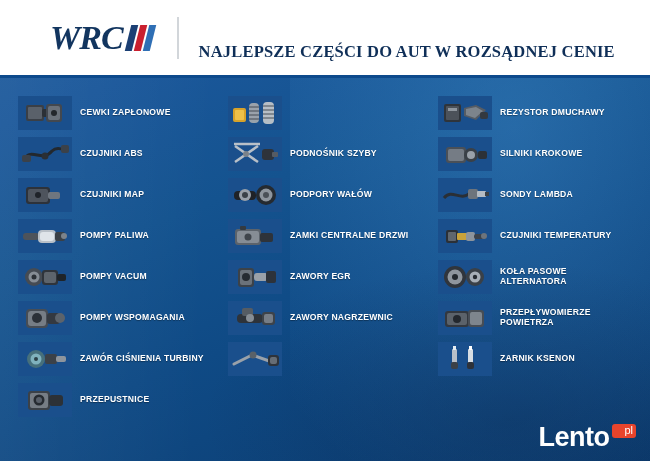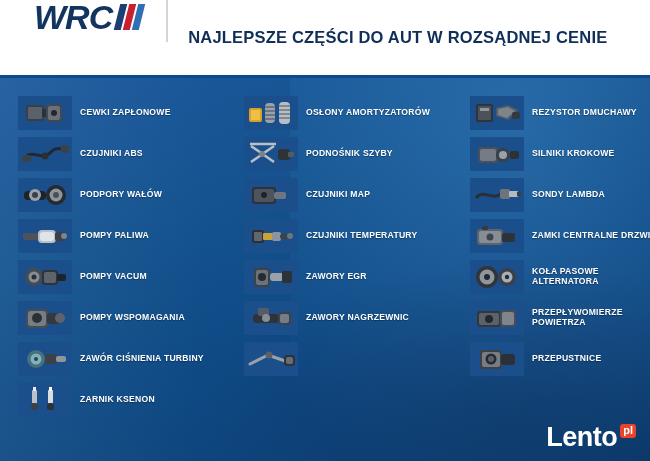--- a/index.html
+++ b/index.html
@@ -39,23 +39,24 @@
     position: absolute;
     left: 0; top: 0;
     width: 650px;
     height: 78px;
     background: #ffffff;
     border-bottom: 3px solid #0d4a8c;
     box-sizing: border-box;
   }
   .header-inner {
     display: flex;
-    align-items: flex-start;
+    align-items: center;
     height: 100%;
-    padding-left: 34px;
+    padding-left: 50px;
+    font-family: Liberation Serif, serif;
   }
   .logo {
     display: flex;
     align-items: center;
     flex: 0 0 auto;
   }
   .logo-text {
     font-weight: bold;
     font-size: 34px;
     letter-spacing: -1px;
@@ -97,21 +98,21 @@
 
   
   .grid {
     position: absolute;
     left: 18px;
     top: 92px;
     width: 614px;
     display: grid;
     grid-template-columns: 210px 210px 194px;
     grid-auto-rows: 41px;
-    column-gap: 16px;
+    column-gap: 0px;
   }
   .cell {
     display: flex;
     align-items: center;
     height: 41px;
     overflow: hidden;
   }
   .thumb {
     width: 54px;
     height: 34px;
@@ -144,23 +145,23 @@
     font-size: 27px;
     font-weight: bold;
     color: #ffffff;
     letter-spacing: -0.5px;
     line-height: 1;
   }
   .lento-badge {
     background: #e8442c;
     color: #ffffff;
     font-size: 11px;
-    font-weight: bold;
+    font-weight: normal;
     border-radius: 3px;
-    padding: 1px 3px 2px 3px;
+    padding: 1px 3px 2px 12px;
     margin-left: 3px;
     line-height: 1;
     margin-bottom: 3px;
   }
 </style>
 </head>
 <body>
 
 <div id="stage">
   <div class="sheen s2"></div>
@@ -216,21 +217,20 @@
           </g>
           <g fill="#b7bec6">
             <rect x="35" y="6" width="11" height="22" rx="4"></rect>
             <rect x="35" y="9" width="11" height="2" fill="#80878f"></rect>
             <rect x="35" y="13" width="11" height="2" fill="#80878f"></rect>
             <rect x="35" y="17" width="11" height="2" fill="#80878f"></rect>
             <rect x="35" y="21" width="11" height="2" fill="#80878f"></rect>
           </g>
         </svg>
       </span>
-      <span class="cell-label">OSŁONY AMORTYZATORÓW</span>
     </div>
 
     <div class="cell">
       <span class="thumb">
         <svg width="54" height="34" viewBox="0 0 54 34">
           <rect x="0" y="0" width="54" height="34" fill="#1a4f8c"></rect>
           <rect x="6" y="8" width="17" height="18" rx="2" fill="#2f343a"></rect>
           <rect x="8" y="10" width="13" height="14" rx="1" fill="#4c525a"></rect>
           <rect x="10" y="12" width="9" height="3" fill="#8f969e"></rect>
           <path d="M26 12 l12 -3 l10 5 l-10 10 l-12 -4 z" fill="#565c64"></path>
@@ -282,48 +282,48 @@
           <rect x="40" y="14" width="9" height="8" rx="2" fill="#2c3137"></rect>
         </svg>
       </span>
       <span class="cell-label">SILNIKI KROKOWE</span>
     </div>
 
     <div class="cell">
       <span class="thumb">
         <svg width="54" height="34" viewBox="0 0 54 34">
           <rect x="0" y="0" width="54" height="34" fill="#1a4f8c"></rect>
+          <rect x="8" y="9" width="24" height="17" rx="3" fill="#2d323a"></rect>
+          <rect x="10" y="11" width="20" height="13" rx="2" fill="#4e545d"></rect>
+          <rect x="30" y="14" width="12" height="7" rx="2" fill="#6f767f"></rect>
+          <circle cx="20" cy="17" r="3" fill="#1f2329"></circle>
+        </svg>
+      </span>
+      <span class="cell-label">CZUJNIKI MAP</span>
+    </div>
+
+    <div class="cell">
+      <span class="thumb">
+        <svg width="54" height="34" viewBox="0 0 54 34">
+          <rect x="0" y="0" width="54" height="34" fill="#1a4f8c"></rect>
           <rect x="6" y="13" width="22" height="9" rx="4" fill="#1f2227"></rect>
           <circle cx="17" cy="17" r="6" fill="#9aa1a9"></circle>
           <circle cx="17" cy="17" r="3" fill="#3b4147"></circle>
           <circle cx="38" cy="17" r="10" fill="#252a30"></circle>
           <circle cx="38" cy="17" r="6.5" fill="#8e959d"></circle>
           <circle cx="38" cy="17" r="3" fill="#4a5057"></circle>
         </svg>
       </span>
       <span class="cell-label">PODPORY WAŁÓW</span>
     </div>
 
     <div class="cell">
       <span class="thumb">
         <svg width="54" height="34" viewBox="0 0 54 34">
           <rect x="0" y="0" width="54" height="34" fill="#1a4f8c"></rect>
-          <rect x="8" y="9" width="24" height="17" rx="3" fill="#2d323a"></rect>
-          <rect x="10" y="11" width="20" height="13" rx="2" fill="#4e545d"></rect>
-          <rect x="30" y="14" width="12" height="7" rx="2" fill="#6f767f"></rect>
-          <circle cx="20" cy="17" r="3" fill="#1f2329"></circle>
-        </svg>
-      </span>
-      <span class="cell-label">CZUJNIKI MAP</span>
-    </div>
-
-    <div class="cell">
-      <span class="thumb">
-        <svg width="54" height="34" viewBox="0 0 54 34">
-          <rect x="0" y="0" width="54" height="34" fill="#1a4f8c"></rect>
           <path d="M6 20 C14 10, 22 24, 32 15" stroke="#2a2f35" stroke-width="3" fill="none"></path>
           <rect x="30" y="11" width="10" height="10" rx="2" fill="#6d747c"></rect>
           <rect x="39" y="13" width="9" height="6" rx="1" fill="#b4bbc3"></rect>
           <rect x="47" y="14" width="4" height="4" fill="#3a4046"></rect>
         </svg>
       </span>
       <span class="cell-label">SONDY LAMBDA</span>
     </div>
 
 
@@ -332,20 +332,34 @@
         <svg width="54" height="34" viewBox="0 0 54 34">
           <rect x="0" y="0" width="54" height="34" fill="#1a4f8c"></rect>
           <rect x="5" y="14" width="16" height="7" rx="3" fill="#4d535b"></rect>
           <rect x="20" y="11" width="18" height="13" rx="4" fill="#b9c0c8"></rect>
           <rect x="22" y="13" width="14" height="9" rx="3" fill="#dfe4e9"></rect>
           <rect x="37" y="13" width="10" height="9" rx="2" fill="#3a4046"></rect>
           <circle cx="46" cy="17" r="3" fill="#7c838b"></circle>
         </svg>
       </span>
       <span class="cell-label">POMPY PALIWA</span>
+    </div>
+
+    <div class="cell">
+      <span class="thumb">
+        <svg width="54" height="34" viewBox="0 0 54 34">
+          <rect x="0" y="0" width="54" height="34" fill="#1a4f8c"></rect>
+          <rect x="7" y="10" width="26" height="16" rx="3" fill="#5c636b"></rect>
+          <rect x="9" y="12" width="22" height="12" rx="2" fill="#868d95"></rect>
+          <rect x="32" y="14" width="13" height="9" rx="2" fill="#2e333a"></rect>
+          <circle cx="20" cy="18" r="3.5" fill="#3f454c"></circle>
+          <rect x="12" y="7" width="6" height="4" rx="1" fill="#343a40"></rect>
+        </svg>
+      </span>
+      <span class="cell-label">ZAMKI CENTRALNE DRZWI</span>
     </div>
 
     <div class="cell">
       <span class="thumb">
         <svg width="54" height="34" viewBox="0 0 54 34">
           <rect x="0" y="0" width="54" height="34" fill="#1a4f8c"></rect>
           <rect x="8" y="11" width="12" height="13" rx="2" fill="#2b3037"></rect>
           <rect x="10" y="13" width="8" height="9" rx="1" fill="#5f666e"></rect>
           <rect x="19" y="14" width="10" height="7" rx="1" fill="#c8a23a"></rect>
           <rect x="28" y="13" width="9" height="9" rx="2" fill="#8d949c"></rect>
@@ -353,34 +367,20 @@
           <circle cx="46" cy="17" r="3" fill="#6d747c"></circle>
         </svg>
       </span>
       <span class="cell-label">CZUJNIKI TEMPERATURY</span>
     </div>
 
     <div class="cell">
       <span class="thumb">
         <svg width="54" height="34" viewBox="0 0 54 34">
           <rect x="0" y="0" width="54" height="34" fill="#1a4f8c"></rect>
-          <rect x="7" y="10" width="26" height="16" rx="3" fill="#5c636b"></rect>
-          <rect x="9" y="12" width="22" height="12" rx="2" fill="#868d95"></rect>
-          <rect x="32" y="14" width="13" height="9" rx="2" fill="#2e333a"></rect>
-          <circle cx="20" cy="18" r="3.5" fill="#3f454c"></circle>
-          <rect x="12" y="7" width="6" height="4" rx="1" fill="#343a40"></rect>
-        </svg>
-      </span>
-      <span class="cell-label">ZAMKI CENTRALNE DRZWI</span>
-    </div>
-
-    <div class="cell">
-      <span class="thumb">
-        <svg width="54" height="34" viewBox="0 0 54 34">
-          <rect x="0" y="0" width="54" height="34" fill="#1a4f8c"></rect>
           <circle cx="16" cy="17" r="9" fill="#454b53"></circle>
           <circle cx="16" cy="17" r="5.5" fill="#868d95"></circle>
           <circle cx="16" cy="17" r="2.5" fill="#2b3036"></circle>
           <rect x="24" y="10" width="16" height="15" rx="3" fill="#2f343b"></rect>
           <rect x="26" y="12" width="12" height="11" rx="2" fill="#5d646c"></rect>
           <rect x="39" y="14" width="9" height="7" rx="2" fill="#1f2429"></rect>
         </svg>
       </span>
       <span class="cell-label">POMPY VACUM</span>
     </div>
@@ -483,48 +483,48 @@
           <rect x="40" y="13" width="11" height="11" rx="3" fill="#2e333a"></rect>
           <rect x="42" y="15" width="7" height="7" rx="2" fill="#666d75"></rect>
         </svg>
       </span>
     </div>
 
     <div class="cell">
       <span class="thumb">
         <svg width="54" height="34" viewBox="0 0 54 34">
           <rect x="0" y="0" width="54" height="34" fill="#1a4f8c"></rect>
+          <g>
+            <rect x="14" y="7" width="5" height="14" rx="1" fill="#b9c0c8"></rect>
+            <rect x="13" y="20" width="7" height="7" rx="2" fill="#3b4148"></rect>
+            <rect x="15" y="4" width="3" height="4" fill="#e6edf3"></rect>
+          </g>
+          <g>
+            <rect x="30" y="7" width="5" height="14" rx="1" fill="#d7dde3"></rect>
+            <rect x="29" y="20" width="7" height="7" rx="2" fill="#2d323a"></rect>
+            <rect x="31" y="4" width="3" height="4" fill="#ffffff"></rect>
+          </g>
+        </svg>
+      </span>
+      <span class="cell-label">ZARNIK KSENON</span>
+    </div>
+
+    <div class="cell">
+      <span class="thumb">
+        <svg width="54" height="34" viewBox="0 0 54 34">
+          <rect x="0" y="0" width="54" height="34" fill="#1a4f8c"></rect>
           <rect x="10" y="8" width="22" height="19" rx="3" fill="#3b4148"></rect>
           <rect x="12" y="10" width="18" height="15" rx="2" fill="#767d85"></rect>
           <circle cx="21" cy="17" r="5.5" fill="#262b31"></circle>
           <circle cx="21" cy="17" r="3" fill="#59606a"></circle>
           <rect x="31" y="12" width="14" height="11" rx="3" fill="#2c3137"></rect>
         </svg>
       </span>
       <span class="cell-label">PRZEPUSTNICE</span>
     </div>
 
-    <div class="cell">
-      <span class="thumb">
-        <svg width="54" height="34" viewBox="0 0 54 34">
-          <rect x="0" y="0" width="54" height="34" fill="#1a4f8c"></rect>
-          <g>
-            <rect x="14" y="7" width="5" height="14" rx="1" fill="#b9c0c8"></rect>
-            <rect x="13" y="20" width="7" height="7" rx="2" fill="#3b4148"></rect>
-            <rect x="15" y="4" width="3" height="4" fill="#e6edf3"></rect>
-          </g>
-          <g>
-            <rect x="30" y="7" width="5" height="14" rx="1" fill="#d7dde3"></rect>
-            <rect x="29" y="20" width="7" height="7" rx="2" fill="#2d323a"></rect>
-            <rect x="31" y="4" width="3" height="4" fill="#ffffff"></rect>
-          </g>
-        </svg>
-      </span>
-      <span class="cell-label">ZARNIK KSENON</span>
-    </div>
-
   </div>
 
   <div class="lento">
     <span class="lento-text">Lento</span>
     <span class="lento-badge">pl</span>
   </div>
 </div>
 
 </body></html>

